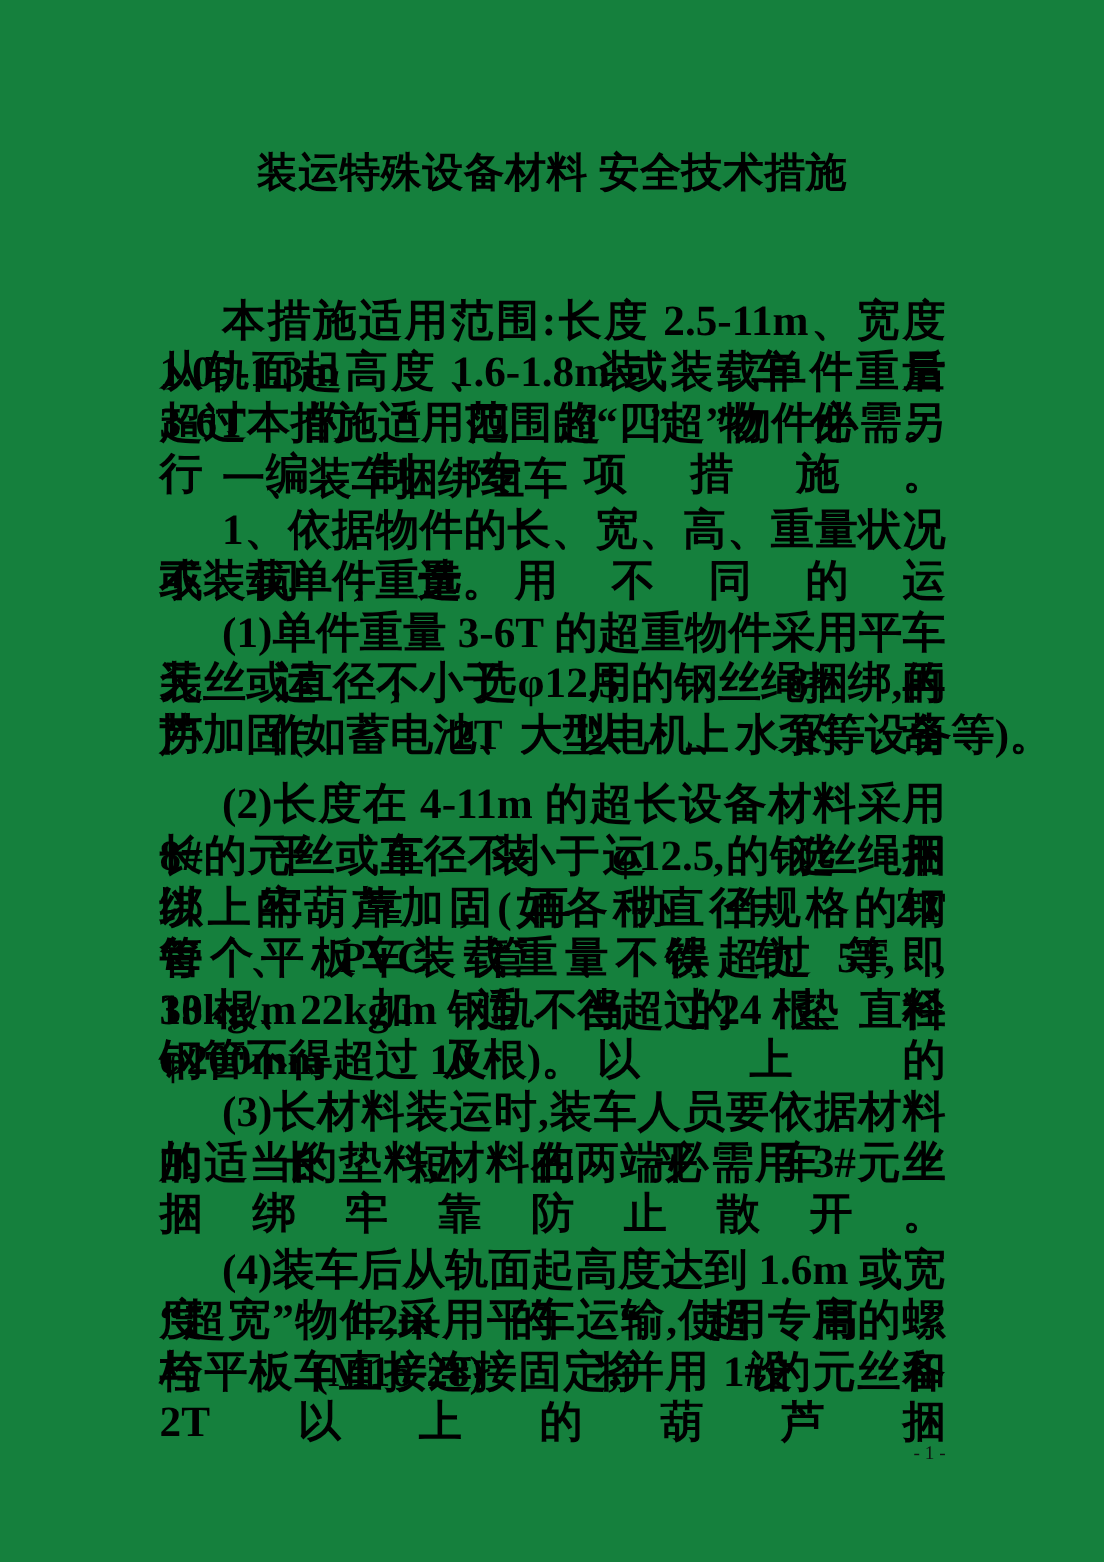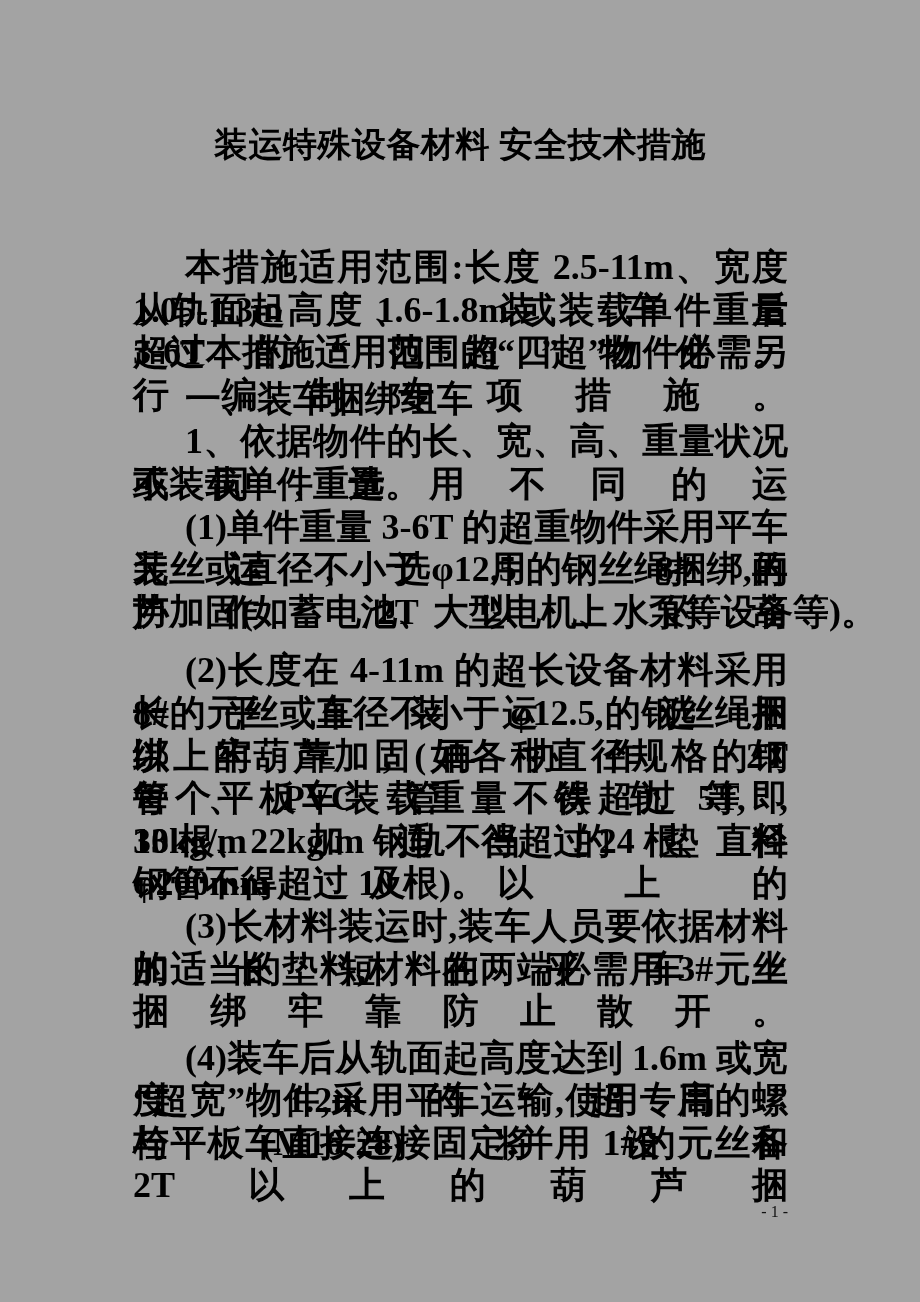--- a/index.html
+++ b/index.html
@@ -1,21 +1,21 @@
 <!DOCTYPE html>
 <html><head>
 <meta charset="utf-8">
 <style>
   html, body { margin: 0; padding: 0; background: #e8e8e8; }
   .page {
     position: relative;
     width: 920px;
     height: 1302px;
     margin: 0 auto;
-    background: #a3a3a3;
+    background: #15803d;
     color: #000000;
     font-family: "Liberation Serif", "DejaVu Serif", serif;
     overflow: hidden;
   }
   .doc-title {
     position: absolute;
     top: 122px;
     left: 0;
     width: 920px;
     text-align: center;

